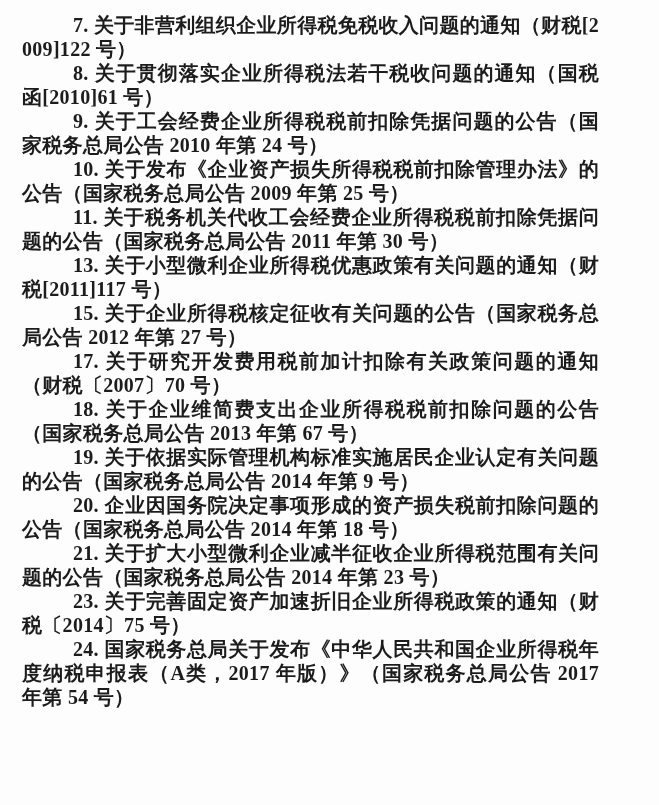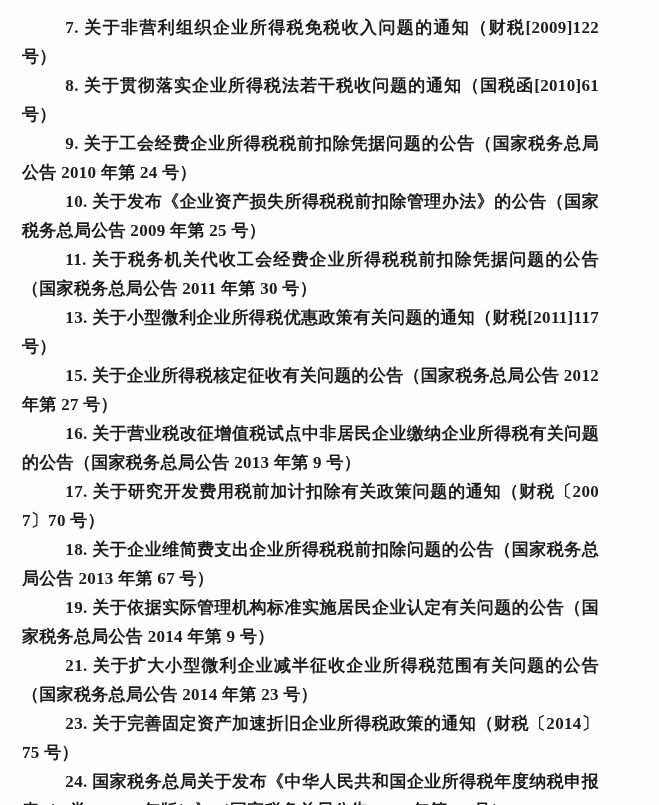--- a/index.html
+++ b/index.html
@@ -16,43 +16,43 @@
     overflow: hidden;
     padding: 13px 60px 10px 22px;
   }
   .doc {
     font-family: "Liberation Serif", "DejaVu Serif", serif;
     color: #1c1c1c;
   }
   .item {
     margin: 0;
     padding: 0;
-    font-size: 17px;
-    line-height: 29px;
+    font-size: 20px;
+    line-height: 24px;
     font-weight: 600;
     text-align: justify;
     text-justify: inter-ideograph;
     text-indent: 2.55em;
     letter-spacing: 0.3px;
     word-break: break-all;
   }
 </style>
 </head>
 <body>
 
 <div class="page">
   <main class="doc">
       <p class="item">7. 关于非营利组织企业所得税免税收入问题的通知（财税[2009]122 号）</p>
       <p class="item">8. 关于贯彻落实企业所得税法若干税收问题的通知（国税函[2010]61 号）</p>
       <p class="item">9. 关于工会经费企业所得税税前扣除凭据问题的公告（国家税务总局公告 2010 年第 24 号）</p>
       <p class="item">10. 关于发布《企业资产损失所得税税前扣除管理办法》的公告（国家税务总局公告 2009 年第 25 号）</p>
       <p class="item">11. 关于税务机关代收工会经费企业所得税税前扣除凭据问题的公告（国家税务总局公告 2011 年第 30 号）</p>
       <p class="item">13. 关于小型微利企业所得税优惠政策有关问题的通知（财税[2011]117 号）</p>
       <p class="item">15. 关于企业所得税核定征收有关问题的公告（国家税务总局公告 2012 年第 27 号）</p>
-      <p class="item">16. 关于营业税改征增值税试点中非居民企业缴纳企业所得税有关问题的公告（国家税务总局公告 2013 年第 9 号）</p>
       <p class="item">17. 关于研究开发费用税前加计扣除有关政策问题的通知（财税〔2007〕70 号）</p>
       <p class="item">18. 关于企业维简费支出企业所得税税前扣除问题的公告（国家税务总局公告 2013 年第 67 号）</p>
       <p class="item">19. 关于依据实际管理机构标准实施居民企业认定有关问题的公告（国家税务总局公告 2014 年第 9 号）</p>
+      <p class="item">20. 企业因国务院决定事项形成的资产损失税前扣除问题的公告（国家税务总局公告 2014 年第 18 号）</p>
       <p class="item">21. 关于扩大小型微利企业减半征收企业所得税范围有关问题的公告（国家税务总局公告 2014 年第 23 号）</p>
       <p class="item">23. 关于完善固定资产加速折旧企业所得税政策的通知（财税〔2014〕75 号）</p>
       <p class="item">24. 国家税务总局关于发布《中华人民共和国企业所得税年度纳税申报表（A类，2017 年版）》（国家税务总局公告 2017 年第 54 号）</p>
     </main>
 </div>
 
 </body></html>

